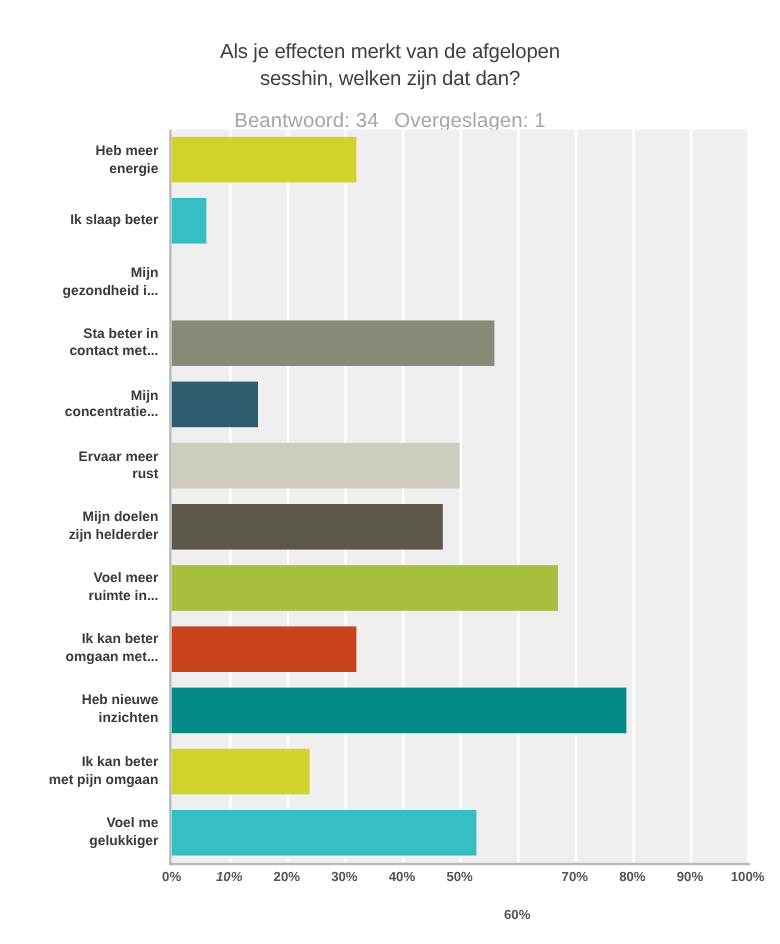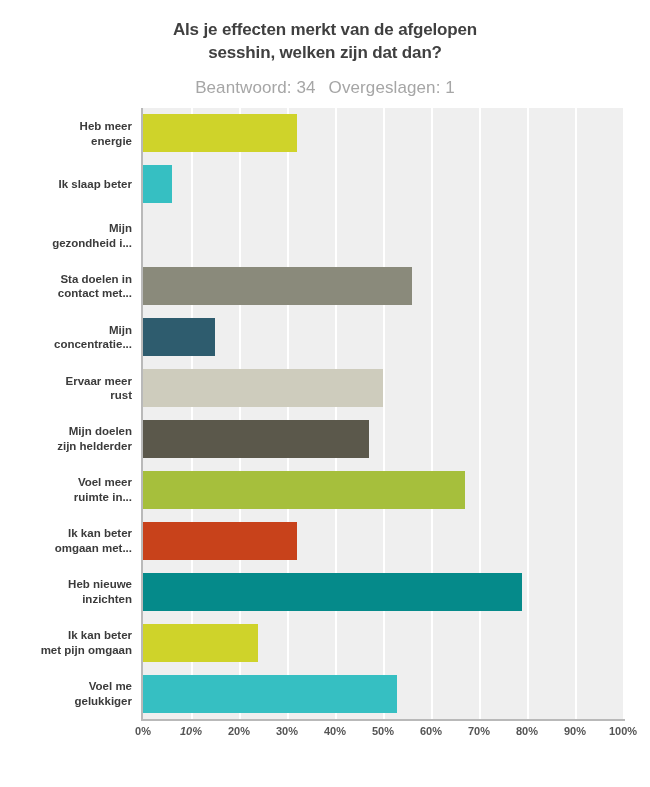--- a/index.html
+++ b/index.html
@@ -18,25 +18,25 @@
     overflow: hidden;
   }
 
   
   #chart-header {
     padding-top: 18px;
     text-align: center;
   }
   #chart-title {
     font-size: 17px;
-    font-weight: bold;
+    font-weight: normal;
     color: #404040;
     line-height: 1.38;
     letter-spacing: -0.15px;
-    margin: 0 auto;
+    margin: 13px auto;
     max-width: 430px;
     white-space: pre-line;
   }
   #chart-submeta {
     margin-top: 13px;
     font-size: 17px;
     color: #a6a6a6;
     letter-spacing: 0.1px;
   }
   #chart-submeta .meta-sep { display: inline-block; width: 13px; }
@@ -145,21 +145,21 @@
     </div>
   </div>
 
   <div id="plot-wrapper">
     <div id="y-axis-labels">
         <div class="y-axis-label" style="top: 10.9583px;">Heb meer
 energie</div>
         <div class="y-axis-label" style="top: 68.875px;">Ik slaap beter</div>
         <div class="y-axis-label" style="top: 112.792px;">Mijn
 gezondheid i...</div>
-        <div class="y-axis-label" style="top: 163.708px;">Sta doelen in
+        <div class="y-axis-label" style="top: 163.708px;">Sta beter in
 contact met...</div>
         <div class="y-axis-label" style="top: 214.625px;">Mijn
 concentratie...</div>
         <div class="y-axis-label" style="top: 265.542px;">Ervaar meer
 rust</div>
         <div class="y-axis-label" style="top: 316.458px;">Mijn doelen
 zijn helderder</div>
         <div class="y-axis-label" style="top: 367.375px;">Voel meer
 ruimte in...</div>
         <div class="y-axis-label" style="top: 418.292px;">Ik kan beter
@@ -200,21 +200,21 @@
     </div>
     <div id="y-axis-line"></div>
     <div id="x-axis-line"></div>
     <div id="x-axis-labels">
         <div class="x-axis-label" style="left: 143px;">0%</div>
         <div class="x-axis-label" style="left: 191px; font-style: italic;">10%</div>
         <div class="x-axis-label" style="left: 239px;">20%</div>
         <div class="x-axis-label" style="left: 287px;">30%</div>
         <div class="x-axis-label" style="left: 335px;">40%</div>
         <div class="x-axis-label" style="left: 383px; text-align: center;">50%</div>
-        <div class="x-axis-label" style="left: 431px;">60%</div>
+        <div class="x-axis-label" style="left: 431px; margin-top: 32px;">60%</div>
         <div class="x-axis-label" style="left: 479px;">70%</div>
         <div class="x-axis-label" style="left: 527px;">80%</div>
         <div class="x-axis-label" style="left: 575px;">90%</div>
         <div class="x-axis-label" style="left: 623px;">100%</div>
       </div>
   </div>
 
 </div>
 
 </body></html>

